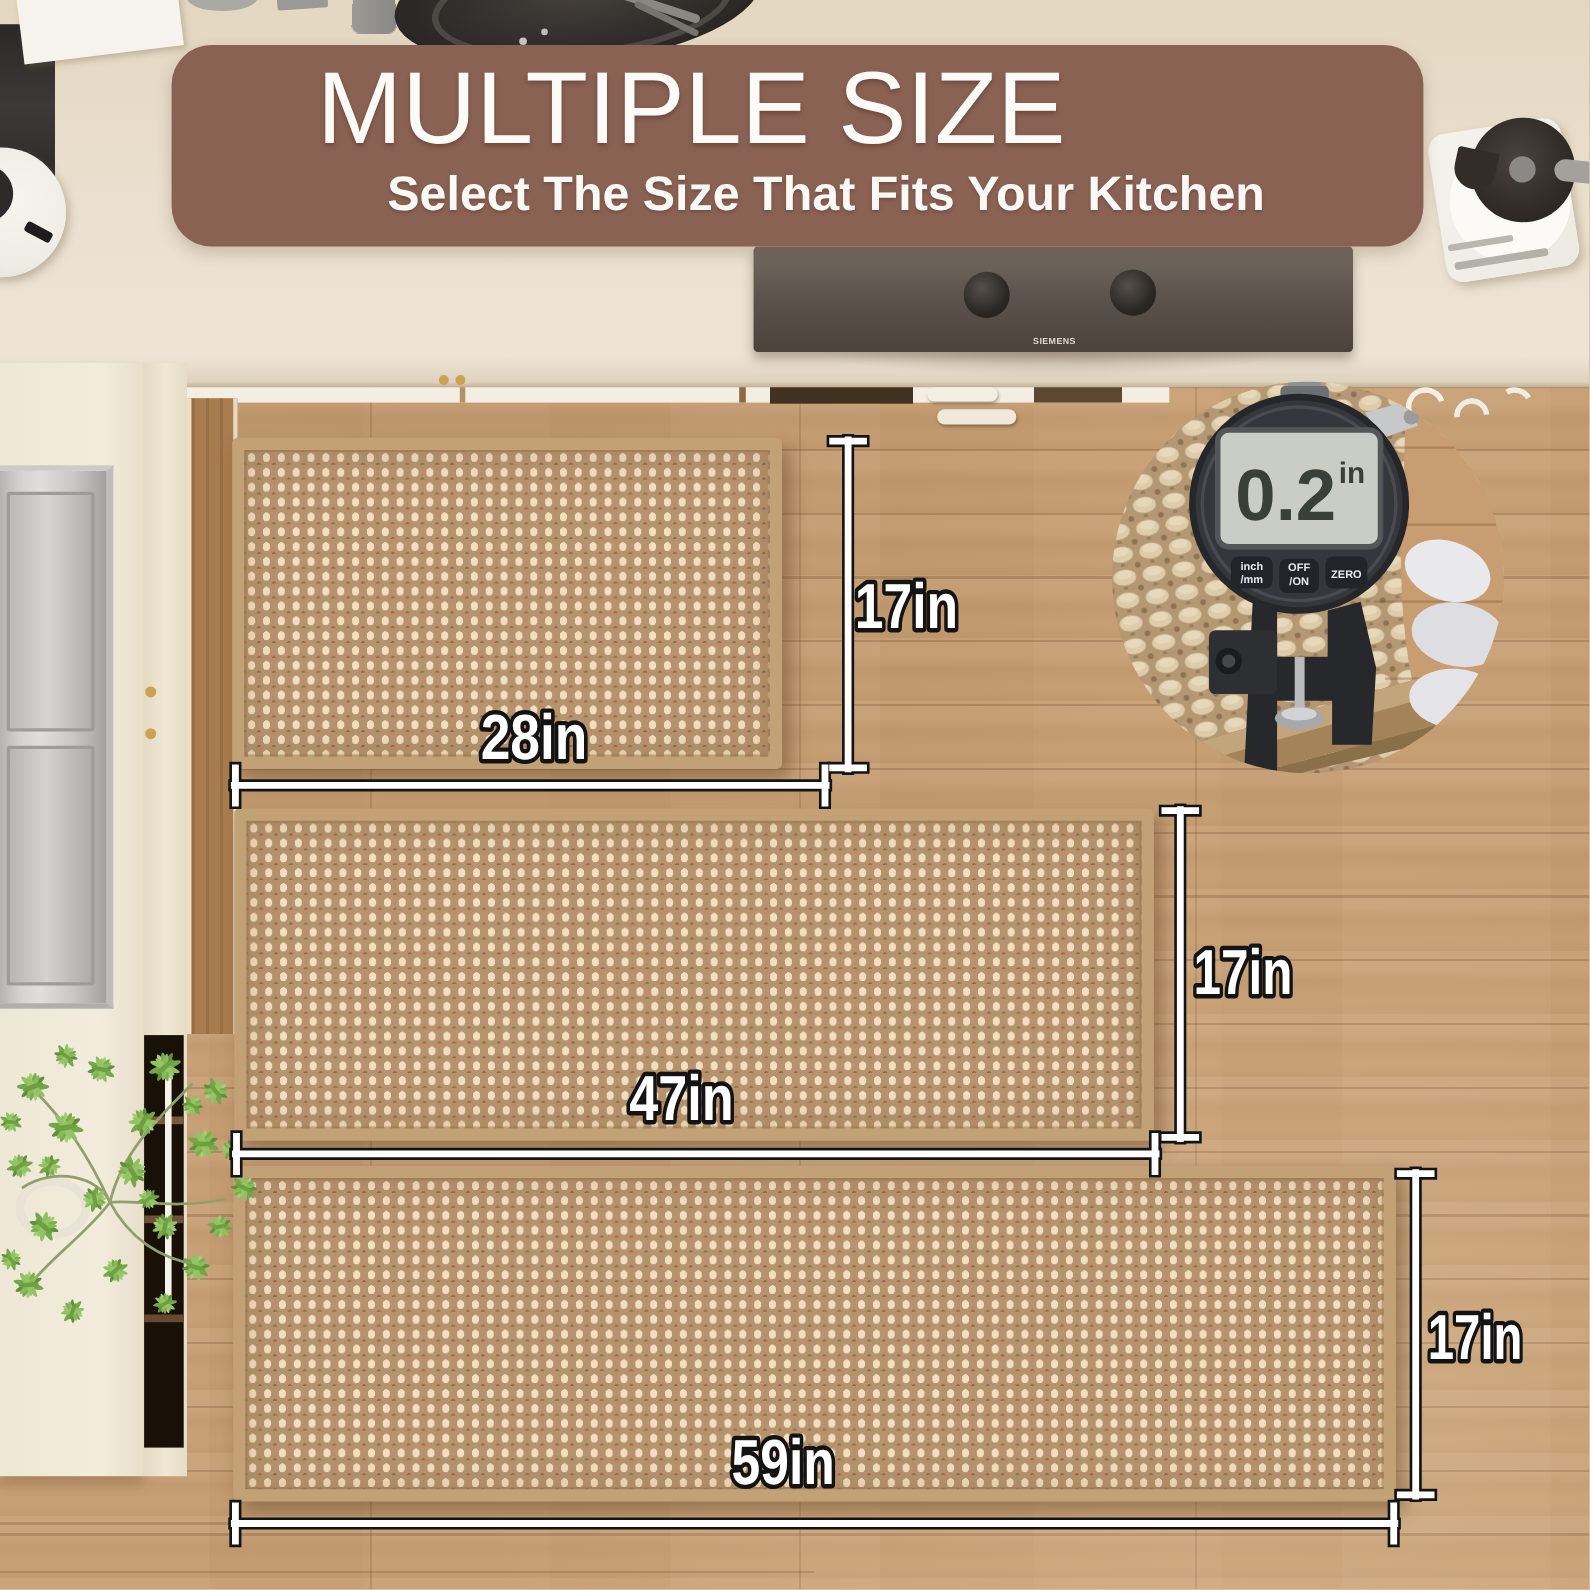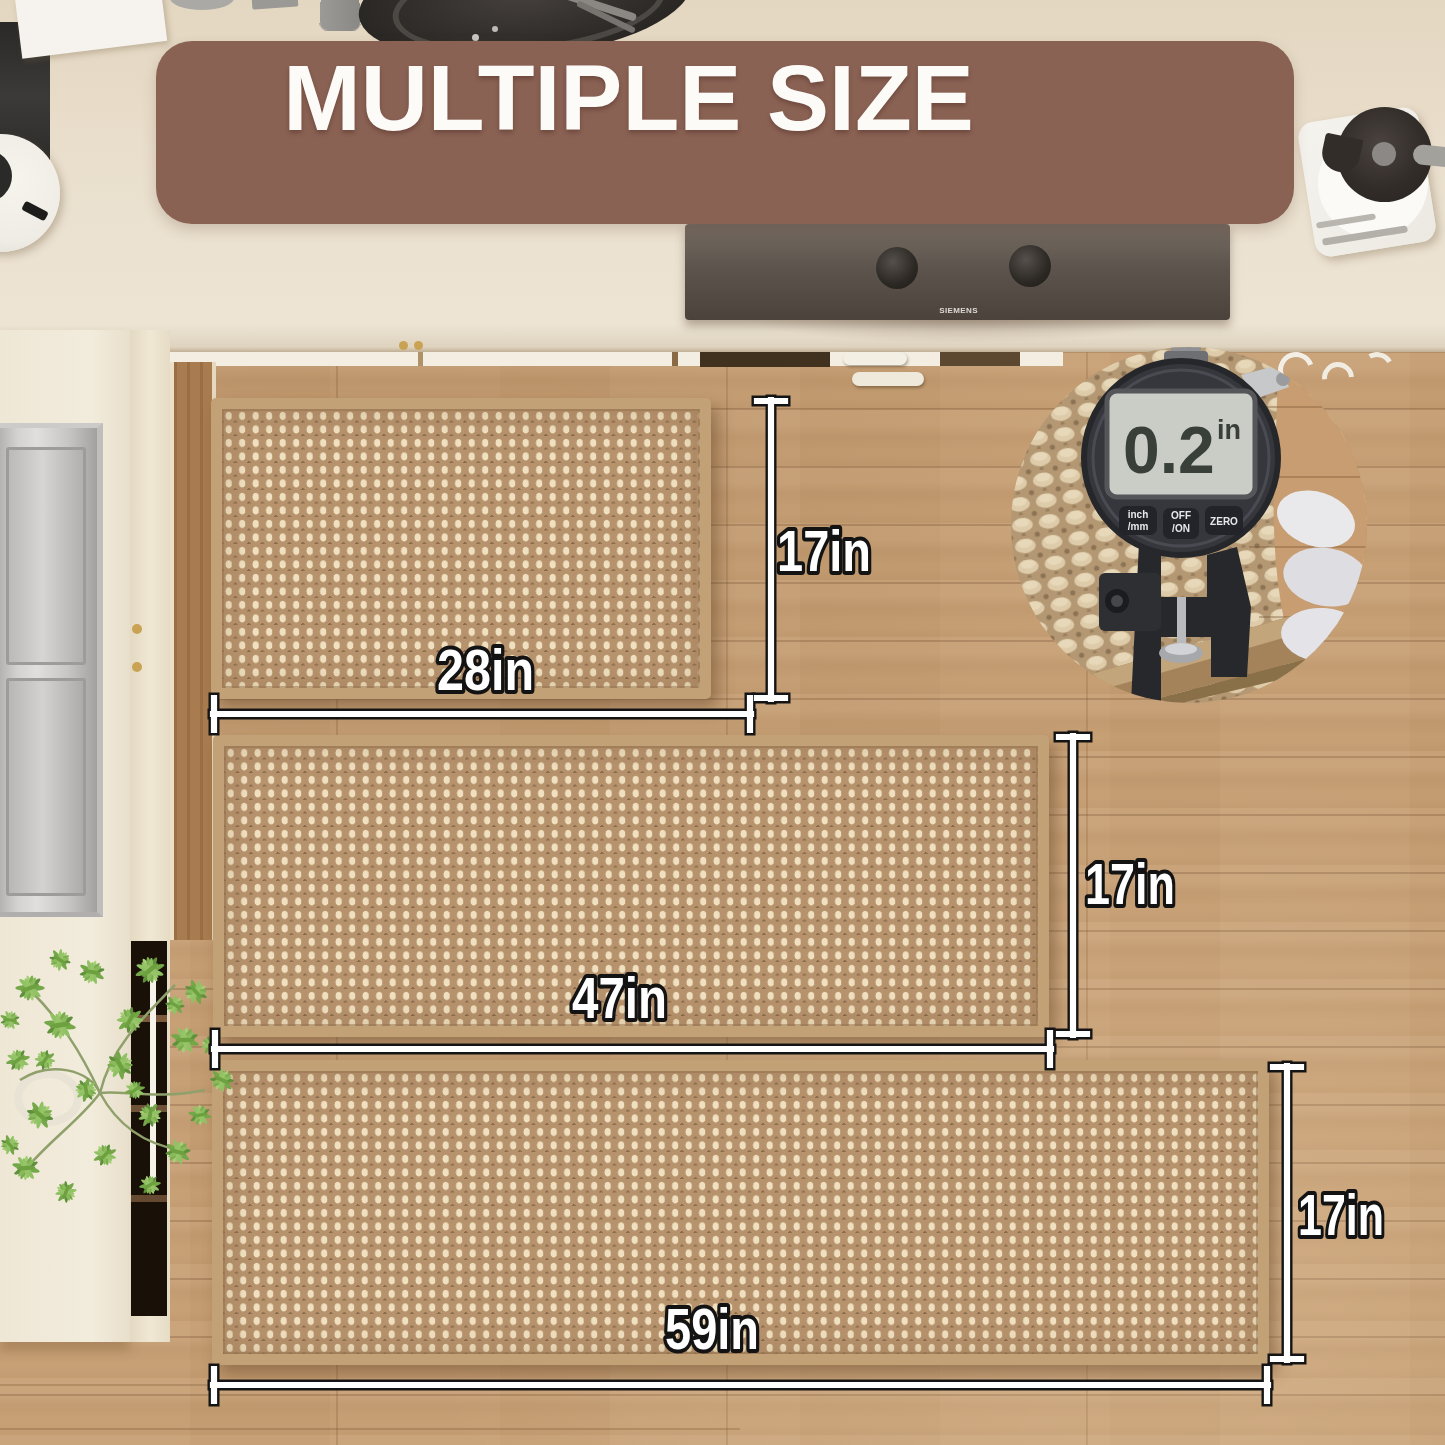--- a/index.html
+++ b/index.html
@@ -142,22 +142,23 @@
 
   <div class="abs" style="left:1316px;top:218px;width:60px;height:6px;background:#b9b6b0;border-radius:3px;transform:rotate(-9deg);"></div>
   <div class="abs" style="left:1322px;top:232px;width:86px;height:7px;background:#b3b0aa;border-radius:3px;transform:rotate(-9deg);"></div>
 
   <div class="abs" style="left:1278px;top:352px;width:26px;height:26px;border:5px solid #f3efe6;border-radius:50%;border-color:#f3efe6 transparent transparent #f3efe6;transform:rotate(25deg);"></div>
   <div class="abs" style="left:1322px;top:362px;width:22px;height:22px;border:5px solid #f0ece2;border-radius:50%;border-color:#f0ece2 transparent transparent #f0ece2;transform:rotate(40deg);"></div>
   <div class="abs" style="left:1360px;top:352px;width:24px;height:24px;border:5px solid #f0ece2;border-radius:50%;border-color:#f0ece2 transparent transparent transparent;transform:rotate(15deg);"></div>
 
   <div class="abs" style="left:156px;top:41px;width:1138px;height:183px;background:#8a6254;border-radius:36px;box-shadow:0 6px 14px rgba(90,60,40,0.22);"></div>
 
-  <div class="abs" style="left:156px;top:45px;width:945px;text-align:center;font-size:93px;font-weight:bold;color:#fdfbf8;letter-spacing:0px;text-shadow:0 3px 4px rgba(60,30,20,0.35);">MULTIPLE SIZE</div>
-
+  <div class="abs" style="left:156px;top:45px;width:945px;text-align:center;font-size:93px;font-weight:normal;color:#fdfbf8;letter-spacing:0px;text-shadow:0 3px 4px rgba(60,30,20,0.35);">MULTIPLE SIZE</div>
+
+  <div class="abs" style="left:182px;top:152px;width:1138px;text-align:center;font-size:44px;font-weight:bold;color:#fbf9f6;letter-spacing:0px;text-shadow:0 2px 3px rgba(60,30,20,0.3);">Select The Size That Fits Your Kitchen</div>
 
   <div class="abs" style="left:211px;top:398px;width:500px;height:301px;box-sizing:border-box;
     border:11px solid #c2a176;border-radius:5px;
     background-color:#b6926d;
     background-image:
       radial-gradient(4.4px 5.4px at 6.7px 7px, #f0e0bf 72%, rgba(0,0,0,0) 79%),
       radial-gradient(2.6px 3px at 13.4px 13.7px, rgba(88,60,36,0.5) 62%, rgba(0,0,0,0) 70%),
       radial-gradient(2.6px 3px at 0.2px 13.7px, rgba(88,60,36,0.4) 62%, rgba(0,0,0,0) 70%);
     background-size:13.5px 13.5px;
     box-shadow:7px 9px 16px rgba(92,60,30,0.45), inset 0 0 0 2px rgba(150,115,78,0.5), inset 0 0 30px rgba(120,85,50,0.28);"></div>

